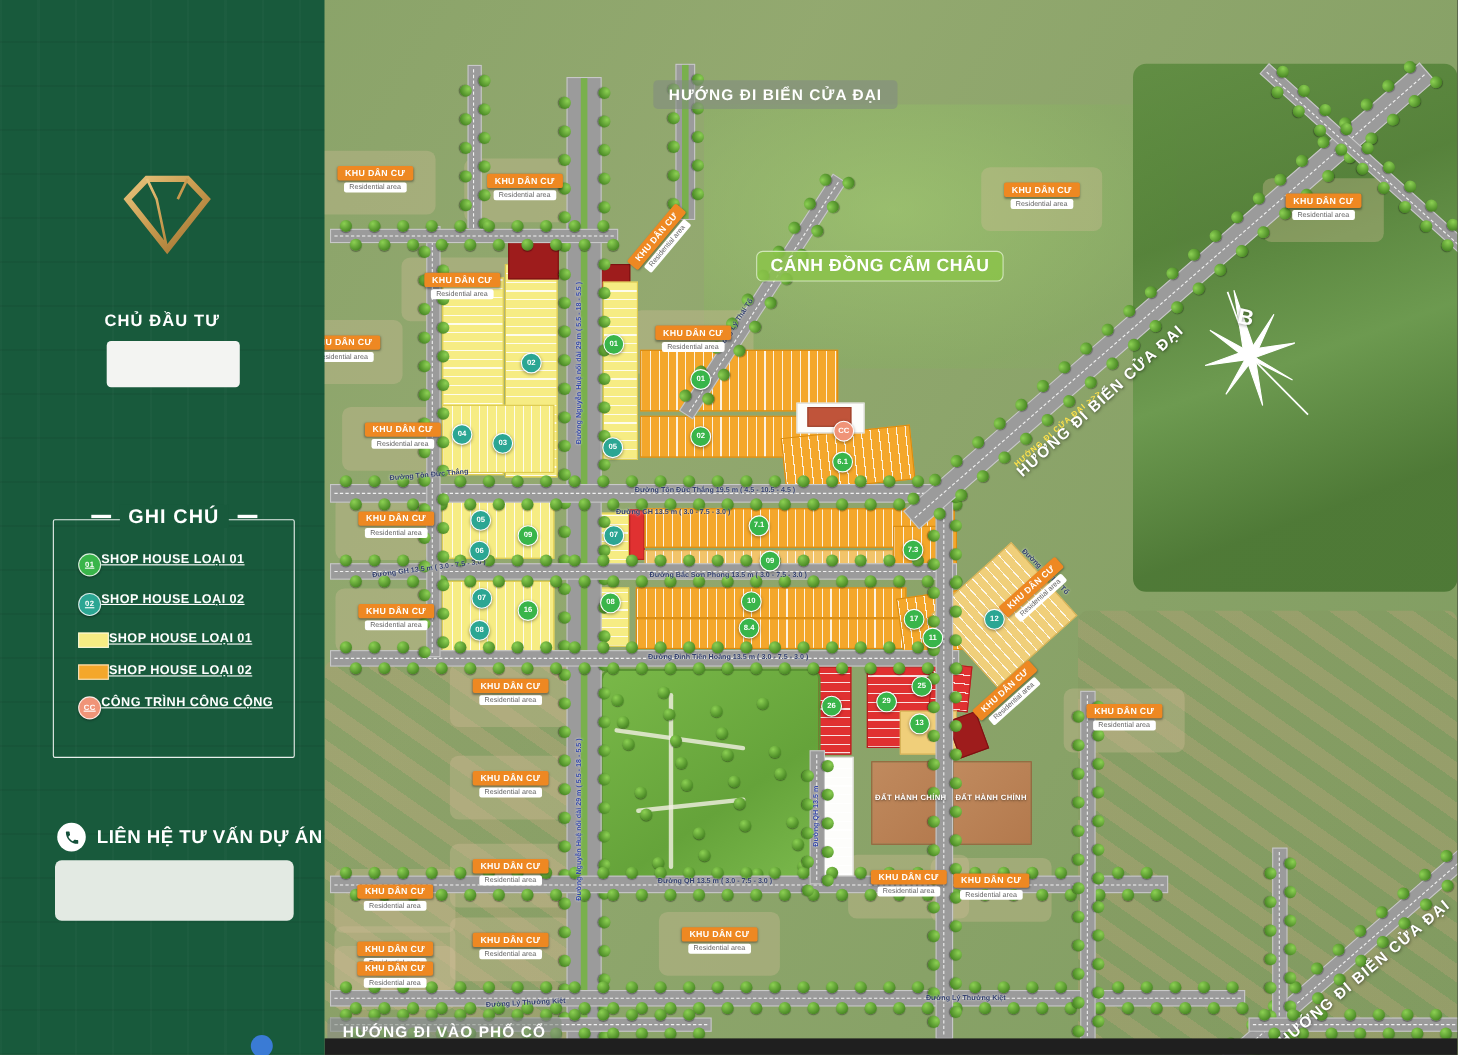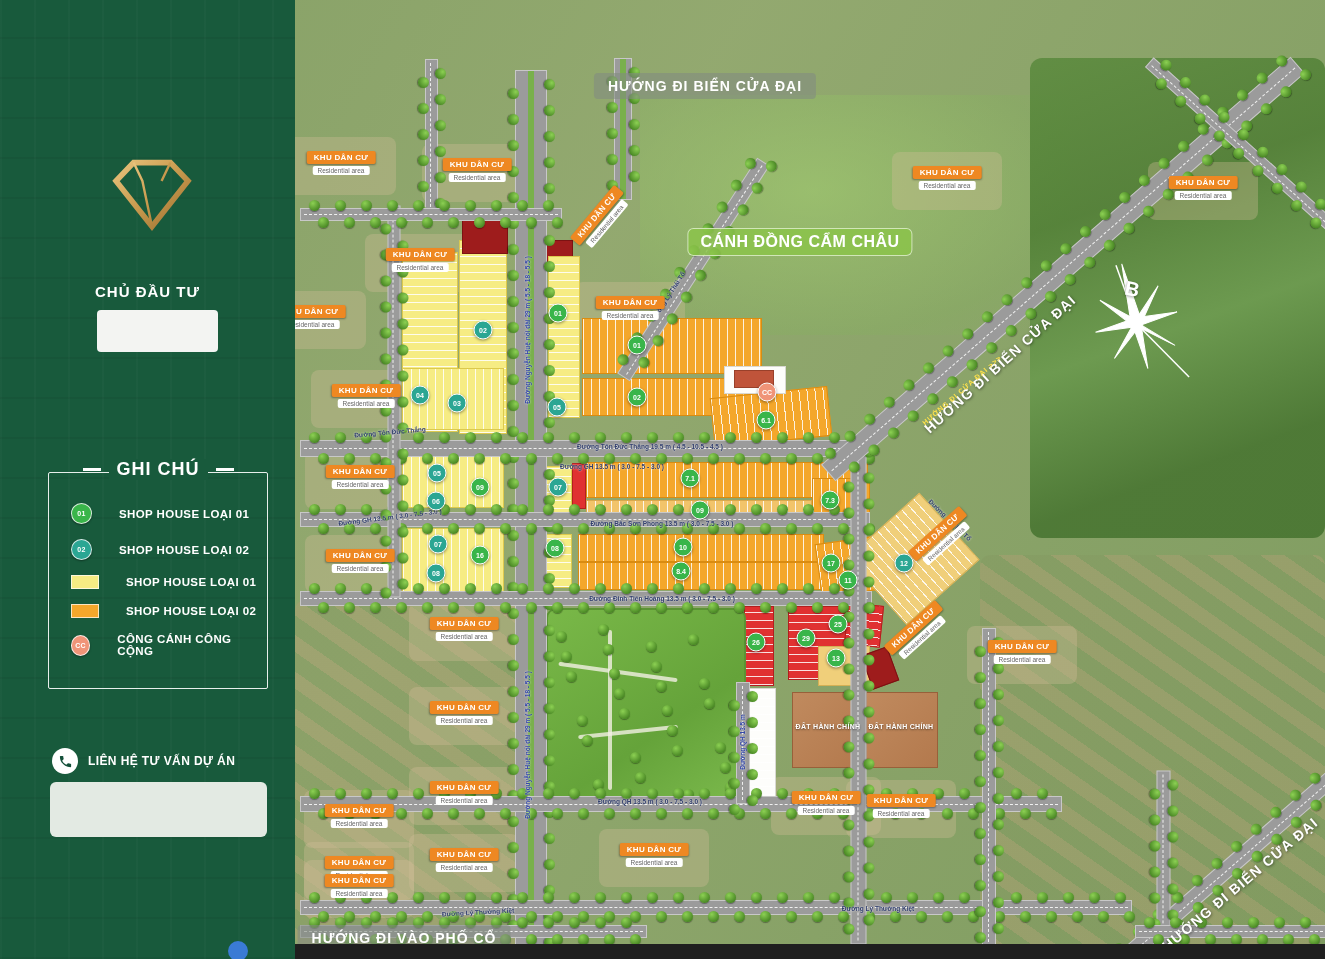--- a/index.html
+++ b/index.html
@@ -19,26 +19,26 @@
   .investor-heading{position:absolute;left:0;top:283px;width:295px;text-align:center;color:#fff;
            font-weight:bold;font-size:15px;letter-spacing:1px;}
   .investor-box{position:absolute;left:97px;top:310px;width:121px;height:42px;background:#f3f4f2;border-radius:4px;}
   .legend{position:absolute;left:48px;top:472px;width:218px;height:215px;
           border:1px solid rgba(255,255,255,.9);border-radius:2px;}
   .legend-title{position:absolute;left:0;top:-14px;width:100%;display:flex;align-items:center;justify-content:center;gap:8px;
           color:#fff;font-weight:bold;font-size:18px;letter-spacing:1px;}
   .legend-title .t{background:#185a3c;padding:0 8px;}
   .legend-title::before,.legend-title::after{content:"";height:3px;width:18px;background:#fff;}
   .legend-items{position:absolute;left:22px;top:30px;right:10px;display:flex;flex-direction:column;gap:15px;}
-  .legend-item{display:flex;align-items:center;gap:27px;color:#fff;font-weight:bold;font-size:11.5px;letter-spacing:.4px;}
+  .legend-item{display:flex;gap:0;color:#fff;font-weight:bold;font-size:11.5px;letter-spacing:.4px;text-decoration:underline;}
   .sw-circle{width:19px;height:19px;border-radius:50%;display:flex;align-items:center;justify-content:center;
           color:#fff;font-size:7px;font-weight:bold;border:1px solid rgba(255,255,255,.8);box-shadow:0 1px 2px rgba(0,0,0,.4);}
   .sw-rect{width:26px;height:12px;border:1px solid rgba(255,255,255,.7);}
   .contact-row{position:absolute;left:52px;top:748px;display:flex;align-items:center;gap:10px;color:#fff;
-          font-weight:bold;font-size:12px;letter-spacing:.4px;}
+          font-weight:bold;font-size:17px;letter-spacing:.4px;}
   .phone-badge{width:26px;height:26px;border-radius:50%;background:#fff;display:flex;align-items:center;justify-content:center;}
   .contact-box{position:absolute;left:50px;top:782px;width:217px;height:55px;background:#e3eae3;border-radius:6px;}
   .blue-dot{position:absolute;left:228px;top:941px;width:20px;height:20px;border-radius:50%;background:#3a7bd5;}
   
   .titlebar{position:absolute;left:315px;top:14px;width:922px;height:42px;z-index:30;background:#fff;
             border:2px solid #5ca263;box-shadow:0 0 0 3px #fff;border-radius:2px;
             display:flex;align-items:center;justify-content:center;}
   .titlebar span{color:#ef8d2e;font-weight:800;font-size:23px;letter-spacing:.5px;}
   
   #map{position:absolute;left:0;top:0;width:1325px;height:959px;}
@@ -1078,21 +1078,21 @@
           <div class="legend-item">
             <span class="sw-rect" style="background: rgb(246, 236, 131);"></span>
             <span>SHOP HOUSE LOẠI 01</span>
           </div>
           <div class="legend-item">
             <span class="sw-rect" style="background: rgb(244, 167, 43);"></span>
             <span>SHOP HOUSE LOẠI 02</span>
           </div>
           <div class="legend-item">
             <span class="sw-circle" style="background: rgb(240, 148, 120);">CC</span>
-            <span>CÔNG CÁNH CÔNG CỘNG</span>
+            <span>CÔNG TRÌNH CÔNG CỘNG</span>
           </div>
         </div>
     </div>
     <div class="contact-row">
       <span class="phone-badge">
         <svg width="15" height="15" viewBox="0 0 24 24">
             <path fill="#14503a" d="M6.62 10.79c1.44 2.83 3.76 5.14 6.59 6.59l2.2-2.21c.27-.27.67-.36 1.02-.24 1.12.37 2.33.57 3.57.57.55 0 1 .45 1 1V20c0 .55-.45 1-1 1-9.39 0-17-7.61-17-17 0-.55.45-1 1-1h3.5c.55 0 1 .45 1 1 0 1.25.2 2.45.57 3.57.11.35.03.74-.25 1.02l-2.2 2.2z"></path>
           </svg>
       </span>
       <span>LIÊN HỆ TƯ VẤN DỰ ÁN</span>

